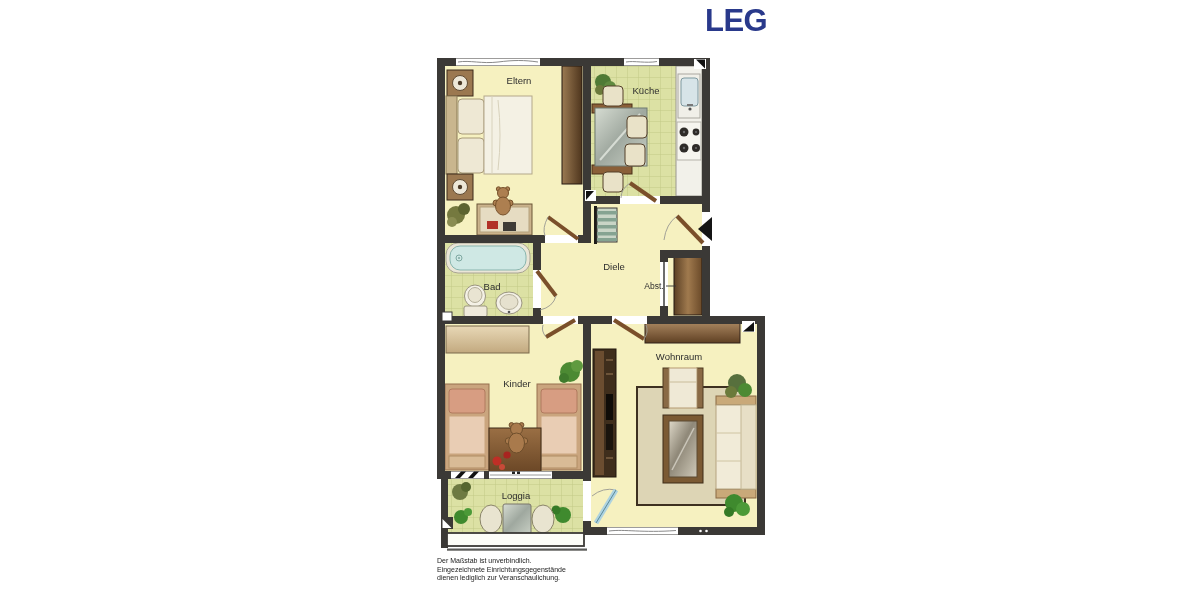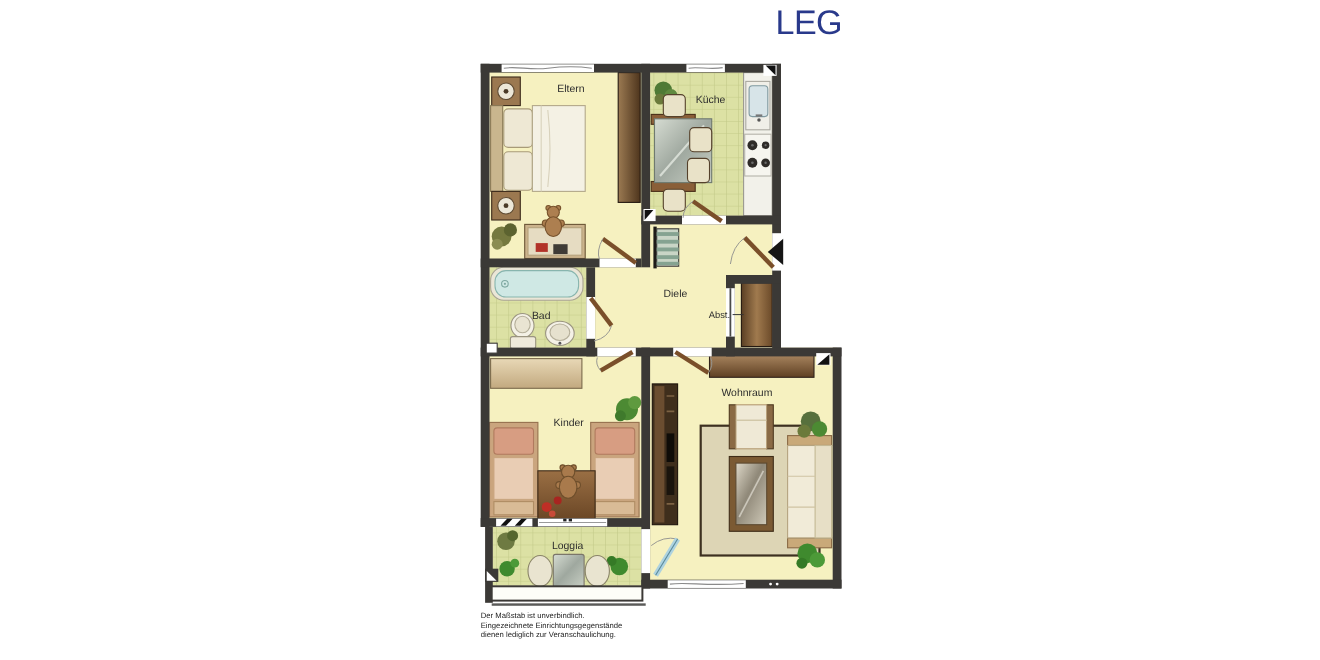--- a/index.html
+++ b/index.html
@@ -2,21 +2,21 @@
 <html><head>
 <meta charset="utf-8">
 <style>
   html,body { margin:0; padding:0; background:#ffffff; }
   .page {
     position:relative; width:1200px; height:600px; overflow:hidden;
     background:#ffffff; font-family:"Liberation Sans", sans-serif;
   }
   .logo {
     position:absolute; left:705px; top:3px;
-    font-size:31px; font-weight:normal; letter-spacing:-0.5px;
+    font-size:31px; font-weight:bold; letter-spacing:-0.5px;
     color:#29398b;
   }
   .disclaimer {
     position:absolute; left:437px; top:557px;
     font-size:7px; line-height:8.7px; color:#1c1c1c;
   }
   svg.plan { position:absolute; left:0; top:0; }
   text.room-label {
     font-family:"Liberation Sans", sans-serif;
     font-size:9.5px; fill:#2d2d2d;

